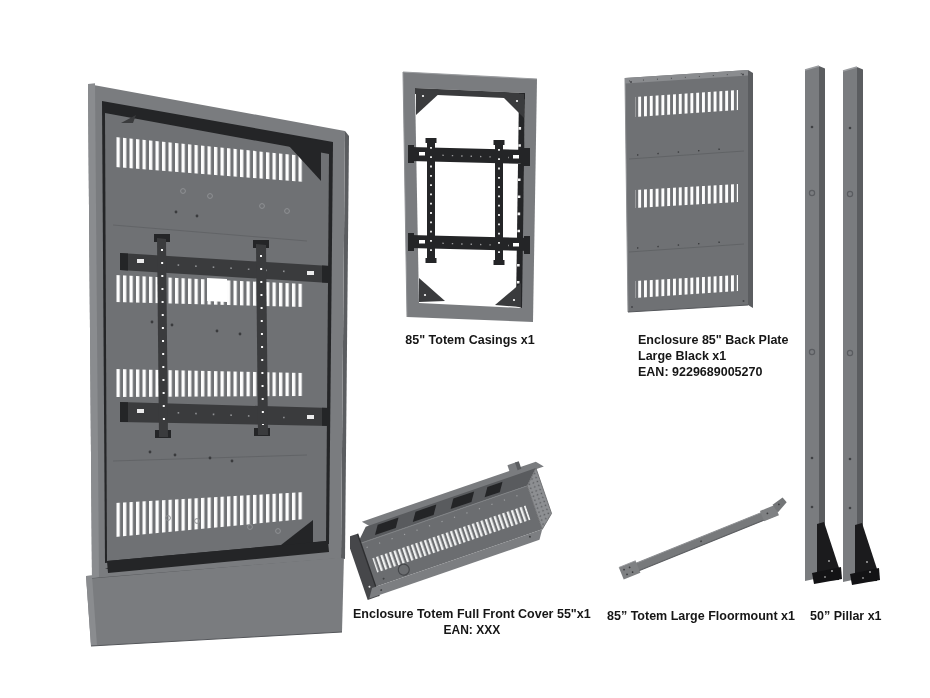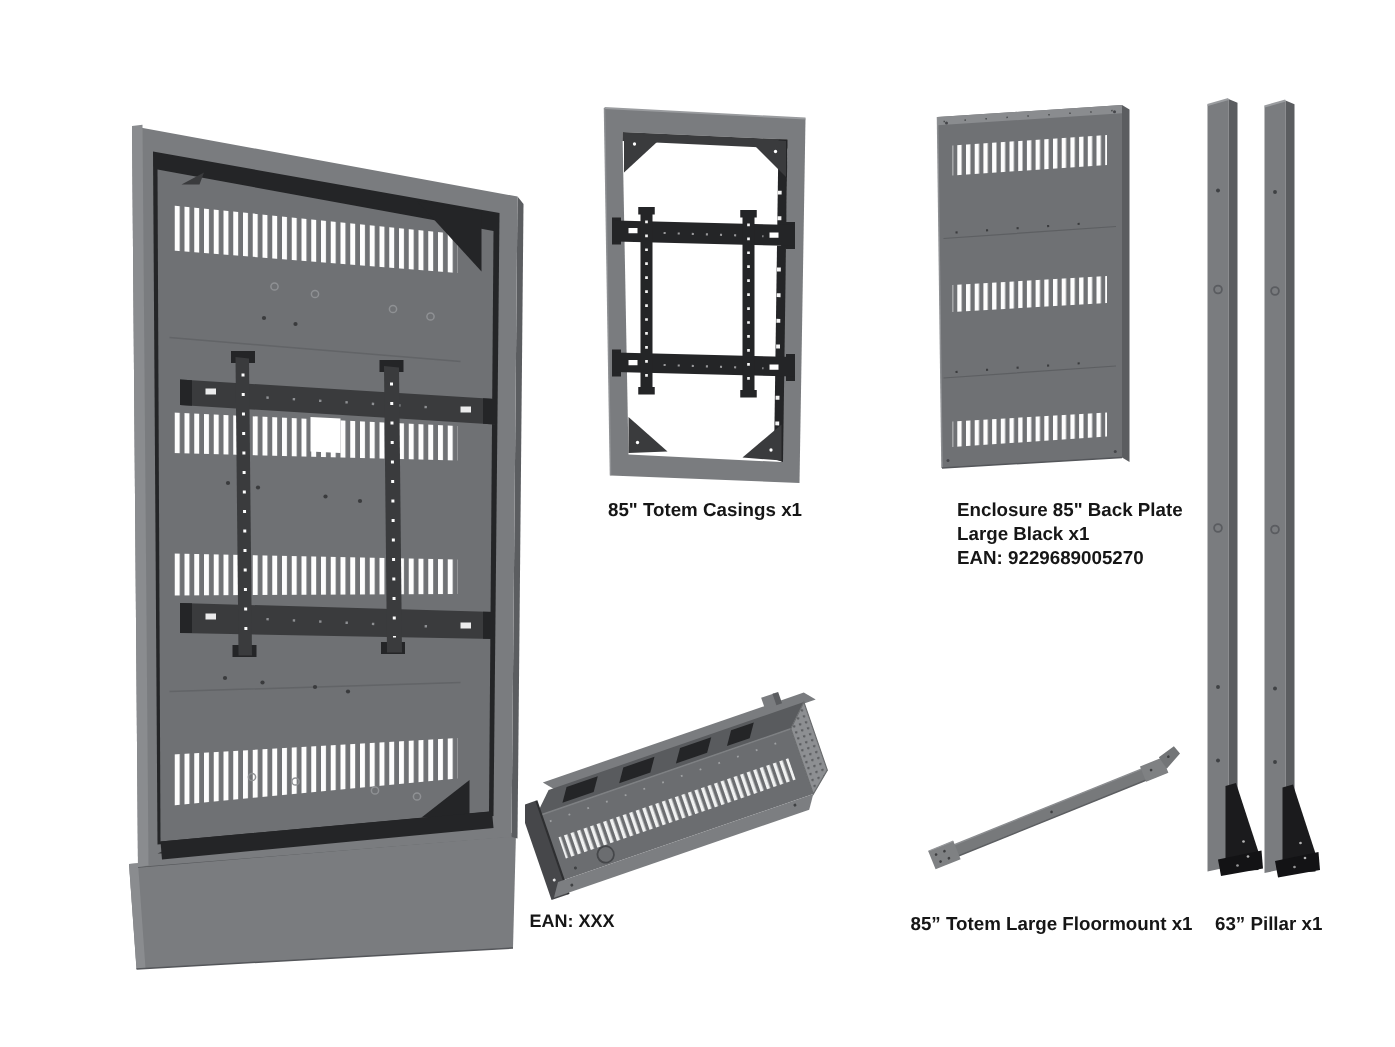--- a/index.html
+++ b/index.html
@@ -12,21 +12,21 @@
     --near-black:#242527;
     --black-part:#1b1b1d;
     --text:#161616;
   }
   html,body{margin:0;padding:0;background:var(--bg,#fff);}
   .stage{position:relative;width:930px;height:698px;background:var(--bg,#fff);overflow:hidden;
          font-family:"Liberation Sans", sans-serif;}
   .part{position:absolute;margin:0;padding:0;}
   .caption{position:absolute;font:700 12.5px/16px "Liberation Sans",sans-serif;color:var(--text,#161616);
            letter-spacing:0;white-space:nowrap;}
-  .caption .sub{font-size:12px;font-weight:700;display:block;}
+  .caption .sub{font-size:12px;font-weight:700;display:block;text-align:center;}
   .caption span{display:block;}
   .center{text-align:center;}
   
   .f-metal{fill:var(--metal,#6f7174);}
   .f-light{fill:var(--metal-light,#8a8c8f);}
   .f-mid{fill:var(--metal-mid,#7a7c7f);}
   .f-deep{fill:var(--metal-deep,#5b5d60);}
   .f-detail{fill:var(--detail,#3a3b3d);}
   .f-dark{fill:var(--near-black,#242527);}
   .f-black{fill:var(--black-part,#1b1b1d);}
@@ -287,20 +287,21 @@
 
   <div class="caption center" style="left:370px;top:332px;width:200px;">85" Totem Casings x1</div>
 
   <div class="caption" style="left:638px;top:332px;">
     <span>Enclosure 85" Back Plate</span>
     <span>Large Black x1</span>
     <span>EAN: 9229689005270</span>
   </div>
 
   <div class="caption" style="left:353px;top:606px;">
+    <span>Enclosure Totem Full Front Cover 55"x1</span>
     <span class="sub">EAN: XXX</span>
   </div>
 
   <div class="caption" style="left:607px;top:608px;">85” Totem Large Floormount x1</div>
 
-  <div class="caption" style="left:810px;top:608px;">63” Pillar x1</div>
+  <div class="caption" style="left:810px;top:608px;">50” Pillar x1</div>
 
 </div>
 
 </body></html>

